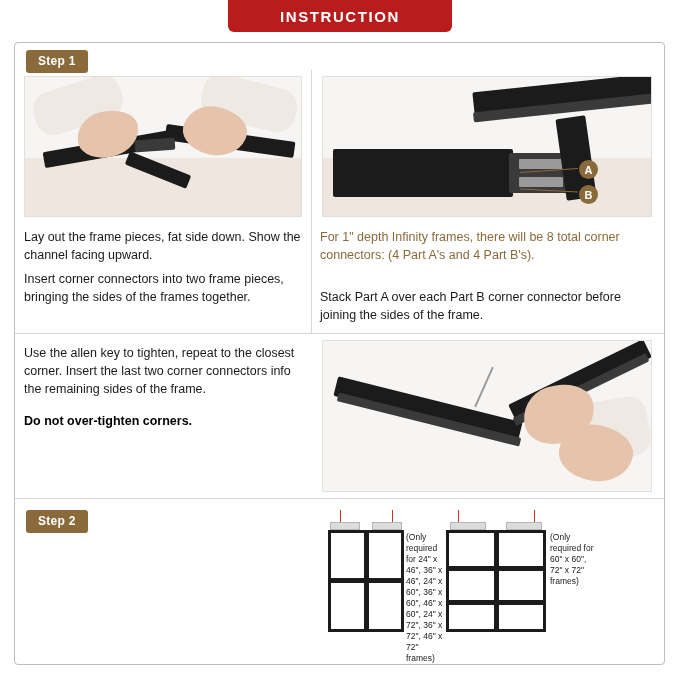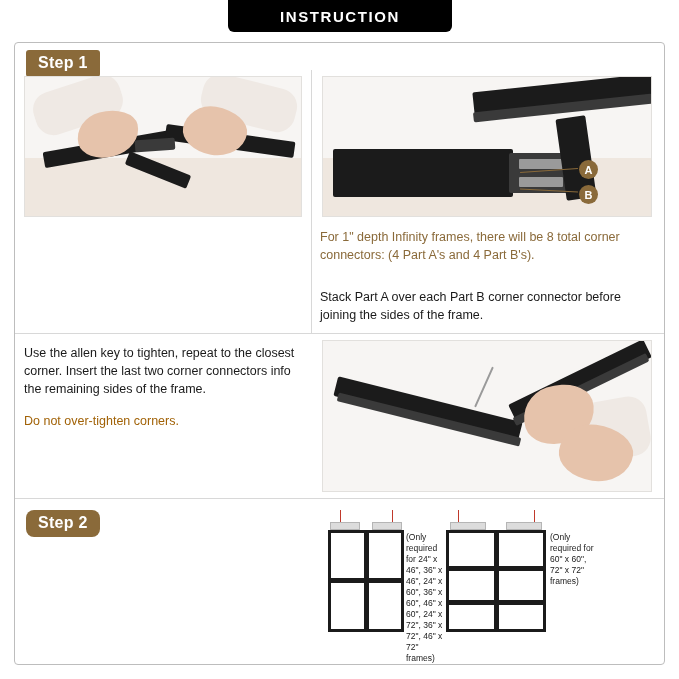--- a/index.html
+++ b/index.html
@@ -21,21 +21,21 @@
     box-sizing: border-box;
   }
 
   
   .banner {
     position: absolute;
     left: 228px;
     top: 0px;
     width: 224px;
     height: 32px;
-    background: #000000;
+    background: #b91c1c;
     border-radius: 0 0 6px 6px;
     display: flex;
     align-items: center;
     justify-content: center;
   }
   .banner-text {
     color: #ffffff;
     font-size: 15px;
     font-weight: bold;
     letter-spacing: 1.6px;
@@ -51,28 +51,28 @@
     border: 1px solid #bdbdbd;
     border-radius: 4px;
     box-sizing: border-box;
   }
 
   
   .step-chip {
     position: absolute;
     background: #8a6a3a;
     color: #ffffff;
-    font-size: 16px;
+    font-size: 12px;
     font-weight: bold;
     padding: 4px 12px 5px 12px;
     border-radius: 3px;
     letter-spacing: 0.3px;
   }
   #step1-chip { left: 26px; top: 50px; }
-  #step2-chip { left: 26px; top: 510px; border-radius: 8px; }
+  #step2-chip { left: 26px; top: 510px; }
 
   
   .hline {
     position: absolute;
     height: 1px;
     background: #d8d8d8;
   }
   #div-1 { left: 15px; top: 333px; width: 649px; }
   #div-2 { left: 15px; top: 498px; width: 649px; }
   .vline {
@@ -160,21 +160,21 @@
   #leader-b { left: 520px; top: 190px; width: 58px; transform: rotate(3deg); }
 
   
   .txt {
     position: absolute;
     font-size: 12.5px;
     line-height: 18px;
     color: #1a1a1a;
   }
   .txt.brown { color: #8a6a3a; }
-  .txt.red { color: #a16207; }
+  .txt.red { color: #000000; font-weight: bold; }
 
   #t1a { left: 24px; top: 228px; width: 282px; }
   #t1b { left: 24px; top: 270px; width: 282px; }
   #t2a { left: 320px; top: 228px; width: 320px; }
   #t2b { left: 320px; top: 288px; width: 320px; }
   #t3a { left: 24px; top: 344px; width: 284px; }
   #t3b { left: 24px; top: 412px; width: 284px; }
   #t4  { left: 24px; top: 532px; width: 290px; }
 
   
@@ -279,20 +279,22 @@
     <div class="bar-grey" style="left:196px; top:82px; width:44px; height:10px;"></div>
     <div class="bar-grey" style="left:196px; top:100px; width:44px; height:10px;"></div>
     <div class="bar" style="left:238px; top:40px; width:30px; height:82px; transform:rotate(-8deg);"></div>
   </div>
 
   <div class="leader" id="leader-a"></div>
   <div class="leader" id="leader-b"></div>
   <div class="badge" id="badge-a">A</div>
   <div class="badge" id="badge-b">B</div>
 
+  <div class="txt" id="t1a">Lay out the frame pieces, fat side down. Show the channel facing upward.</div>
+  <div class="txt" id="t1b">Insert corner connectors into two frame pieces, bringing the sides of the frames together.</div>
   <div class="txt brown" id="t2a">For 1" depth Infinity frames, there will be 8 total corner connectors: (4 Part A's and 4 Part B's).</div>
   <div class="txt" id="t2b">Stack Part A over each Part B corner connector before joining the sides of the frame.</div>
 
   <div class="txt" id="t3a">Use the allen key to tighten, repeat to the closest corner. Insert the last two corner connectors info the remaining sides of the frame.</div>
   <div class="txt red" id="t3b">Do not over-tighten corners.</div>
 
   <div class="photo" id="photo-3">
     <div class="wall-surface" style="height:100%;"></div>
     <div class="bar" style="left:10px; top:58px; width:190px; height:20px; transform:rotate(14deg);"></div>
     <div class="bar-light" style="left:12px; top:74px; width:188px; height:9px; transform:rotate(14deg);"></div>

